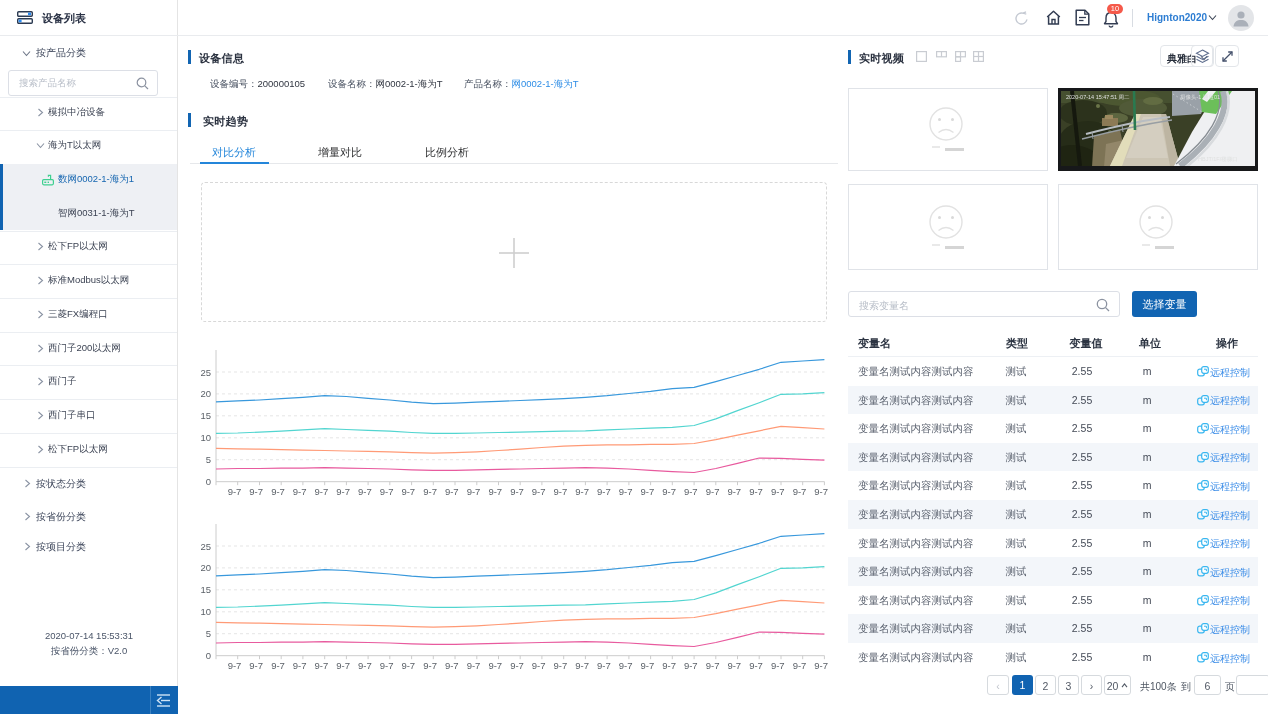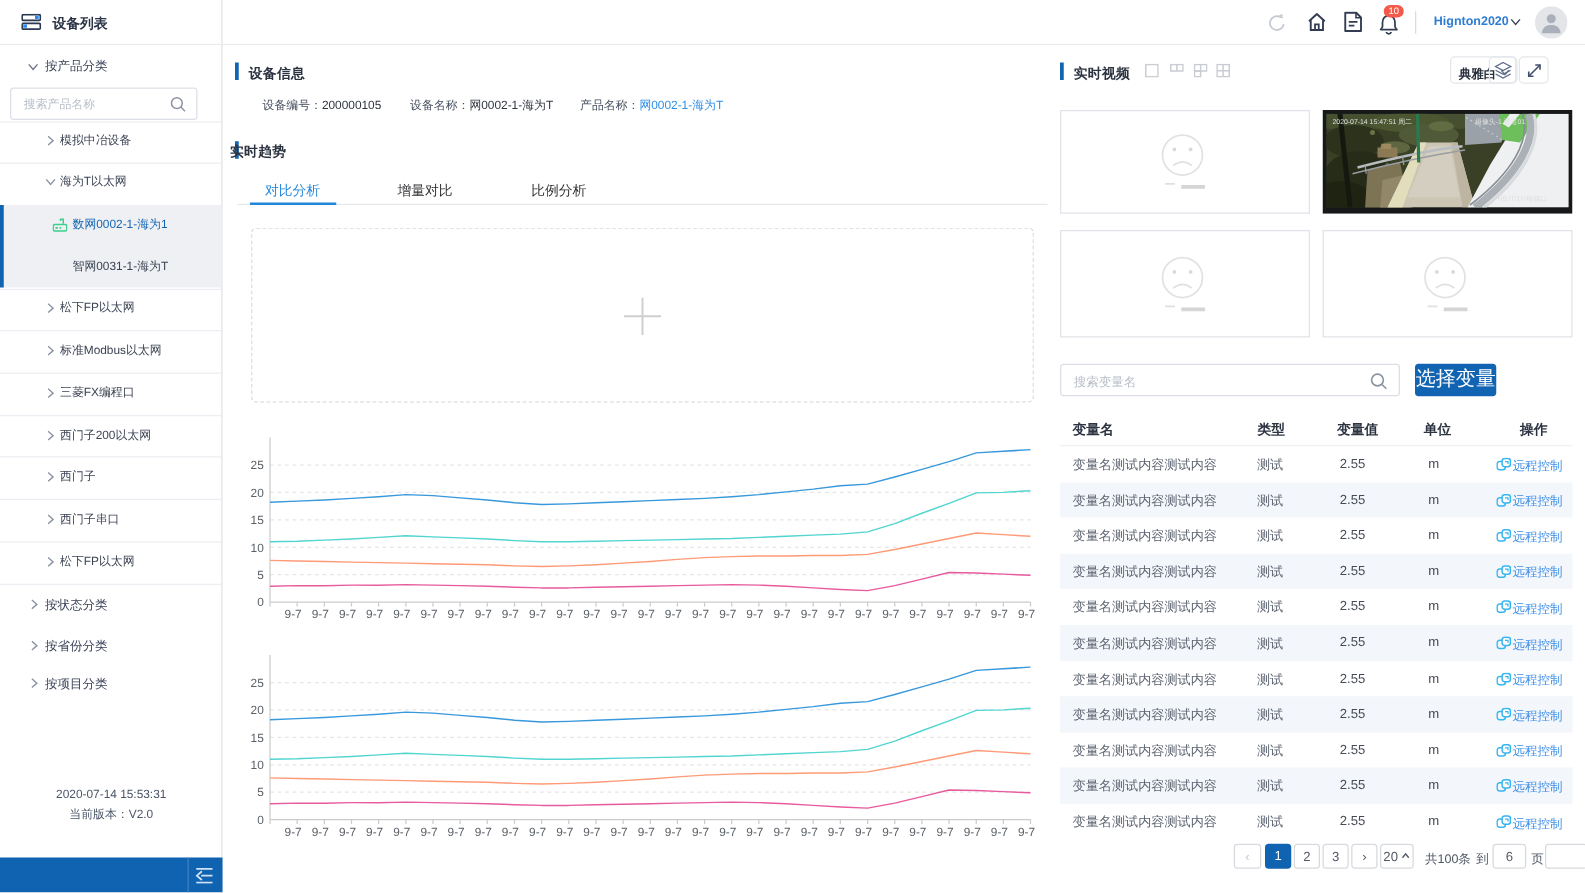--- a/index.html
+++ b/index.html
@@ -92,21 +92,21 @@
 <div class="abs" style="left:36px;top:477px;font-size:10px;color:#3b4459;">按状态分类</div>
 <svg class="abs" style="left:24px;top:512px;" width="7" height="9" viewBox="0 0 7 9">
     <path d="M1.5 1 L5.5 4.5 L1.5 8" fill="none" stroke="#8a93a3" stroke-width="1.1"></path>
   </svg>
 <div class="abs" style="left:36px;top:510px;font-size:10px;color:#3b4459;">按省份分类</div>
 <svg class="abs" style="left:24px;top:542px;" width="7" height="9" viewBox="0 0 7 9">
     <path d="M1.5 1 L5.5 4.5 L1.5 8" fill="none" stroke="#8a93a3" stroke-width="1.1"></path>
   </svg>
 <div class="abs" style="left:36px;top:540px;font-size:10px;color:#3b4459;">按项目分类</div>
 <div class="abs" style="left:0;top:630px;width:178px;text-align:center;font-size:9.5px;color:#4a5568;">2020-07-14 15:53:31</div>
-<div class="abs" style="left:0;top:645px;width:178px;text-align:center;font-size:9.5px;color:#4a5568;">当前版本：V2.0</div>
+<div class="abs" style="left:0;top:645px;width:178px;text-align:center;font-size:9.5px;color:#4a5568;">按省份分类：V2.0</div>
 <div class="abs" style="left:0;top:686px;width:178px;height:28px;background:#1063b1;">
 <div style="position:absolute;left:150px;top:0;width:1px;height:28px;background:#3c82c2;"></div>
 <svg style="position:absolute;left:156px;top:8px;" width="15" height="13" viewBox="0 0 15 13">
 <line x1="1" y1="1" x2="14" y2="1" stroke="#cfe3f5" stroke-width="1.4"></line>
 <line x1="5" y1="6.5" x2="14" y2="6.5" stroke="#cfe3f5" stroke-width="1.4"></line>
 <path d="M5.5 3 L1.5 6.5 L5.5 10" fill="none" stroke="#cfe3f5" stroke-width="1.4"></path>
 <line x1="1" y1="12" x2="14" y2="12" stroke="#cfe3f5" stroke-width="1.4"></line>
 </svg>
   </div>
 <svg class="abs" style="left:1014px;top:11px;" width="15" height="15" viewBox="0 0 15 15">
@@ -137,21 +137,21 @@
 <circle cx="13" cy="13" r="13" fill="#e3e5e8"></circle>
 <circle cx="13" cy="10" r="3.6" fill="#aab0b9"></circle>
 <path d="M5.5 21.5 C6 16.8 9 15 13 15 C17 15 20 16.8 20.5 21.5" fill="#aab0b9"></path>
 </svg>
 <div class="bar" style="left:188px;top:50px;"></div>
 <div class="sect" style="left:199px;top:51px;">设备信息</div>
 <div class="abs" style="left:210px;top:78px;font-size:9.5px;color:#454e5e;">设备编号：<span style="color:#303540">200000105</span></div>
 <div class="abs" style="left:328px;top:78px;font-size:9.5px;color:#454e5e;">设备名称：<span style="color:#303540">网0002-1-海为T</span></div>
 <div class="abs" style="left:464px;top:78px;font-size:9.5px;color:#454e5e;">产品名称：<span style="color:#2e8de6">网0002-1-海为T</span></div>
 <div class="bar" style="left:188px;top:113px;"></div>
-<div class="sect" style="left:184px;top:114px;">实时趋势</div>
+<div class="sect" style="left:203px;top:114px;">实时趋势</div>
 <div class="abs" style="left:212px;top:145px;font-size:11px;color:#2486da;">对比分析</div>
 <div class="abs" style="left:318px;top:145px;font-size:11px;color:#303133;">增量对比</div>
 <div class="abs" style="left:425px;top:145px;font-size:11px;color:#303133;">比例分析</div>
 <div class="abs" style="left:190px;top:163px;width:648px;height:1px;background:#e6e8eb;"></div>
 <div class="abs" style="left:200px;top:161.5px;width:69px;height:2.5px;background:#2486da;"></div>
 <div class="abs" style="left:201px;top:182px;width:626px;height:140px;border:1px dashed #d8d8d8;border-radius:4px;">
 <svg style="position:absolute;left:297px;top:55px;" width="30" height="30" viewBox="0 0 30 30">
 <line x1="0" y1="15" x2="30" y2="15" stroke="#cfcfcf" stroke-width="1.6"></line>
       <line x1="15" y1="0" x2="15" y2="30" stroke="#cfcfcf" stroke-width="1.6"></line>
     </svg>
@@ -418,21 +418,21 @@
 <text x="140" y="73" font-size="5.5" fill="#dfe0e0" font-family="Liberation Sans">HBJT/1F/楼梯口</text>
 </g>
   </svg>
 <div class="abs" style="left:848px;top:291px;width:272px;height:26px;border:1px solid #dcdfe6;border-radius:3px;">
 <span style="position:absolute;left:10px;top:7px;font-size:10px;color:#b7bdc7;">搜索变量名</span>
 <svg style="position:absolute;right:9px;top:6px;" width="14" height="14" viewBox="0 0 14 14">
       <circle cx="6" cy="6" r="4.7" fill="none" stroke="#8b92a0" stroke-width="1.3"></circle>
       <line x1="9.6" y1="9.6" x2="13" y2="13" stroke="#8b92a0" stroke-width="1.3"></line>
     </svg>
 </div>
-<div class="abs" style="left:1132px;top:291px;width:65px;height:26px;background:#1164b2;border-radius:3px;color:#fff;font-size:16px;text-align:center;line-height:26px;">选择变量</div>
+<div class="abs" style="left:1132px;top:291px;width:65px;height:26px;background:#1164b2;border-radius:3px;color:#fff;font-size:11px;text-align:center;line-height:26px;">选择变量</div>
 <div class="abs" style="left:858px;top:336px;font-size:11px;font-weight:700;color:#2c3442;">变量名</div>
 <div class="abs" style="left:997px;top:336px;width:40px;text-align:center;font-size:11px;font-weight:700;color:#2c3442;">类型</div>
 <div class="abs" style="left:1056px;top:336px;width:60px;text-align:center;font-size:11px;font-weight:700;color:#2c3442;">变量值</div>
 <div class="abs" style="left:1130px;top:336px;width:40px;text-align:center;font-size:11px;font-weight:700;color:#2c3442;">单位</div>
 <div class="abs" style="left:1207px;top:336px;width:40px;text-align:center;font-size:11px;font-weight:700;color:#2c3442;">操作</div>
 <div class="abs" style="left:848px;top:356px;width:410px;height:1px;background:#edf0f4;"></div>
 <div class="abs" style="left:858px;top:365.0px;font-size:10.5px;color:#5c6370;">变量名测试内容测试内容</div>
 <div class="abs" style="left:996px;top:365.0px;width:40px;text-align:center;font-size:10.5px;color:#5c6370;">测试</div>
 <div class="abs" style="left:1052px;top:365.0px;width:60px;text-align:center;font-size:10.5px;color:#454b57;">2.55</div>
 <div class="abs" style="left:1127px;top:365.0px;width:40px;text-align:center;font-size:10.5px;color:#454b57;">m</div>

